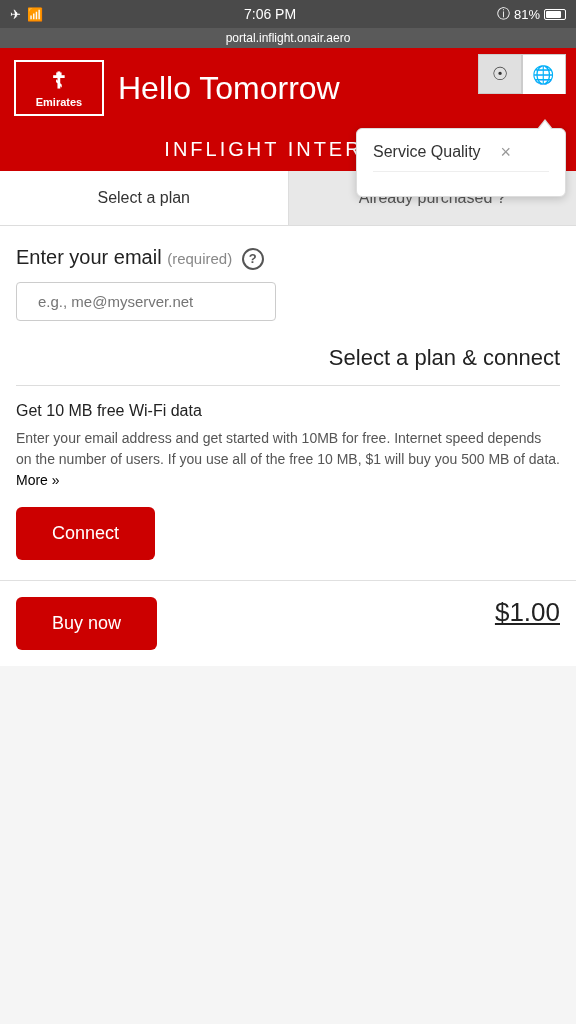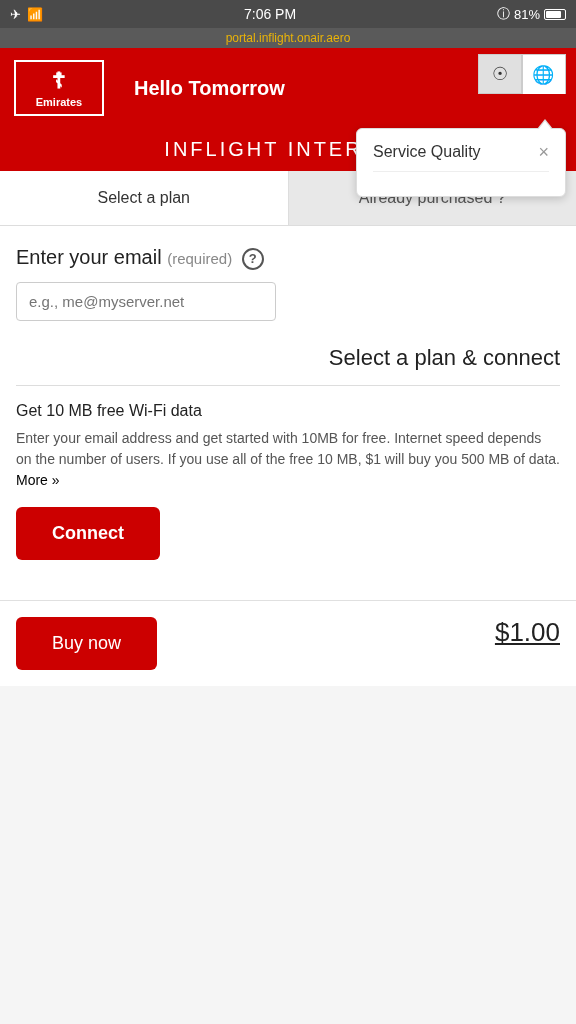--- a/index.html
+++ b/index.html
@@ -43,23 +43,23 @@
       font-size: 10px;
       font-weight: bold;
       flex-shrink: 0;
     }
     .logo-icon {
       font-size: 22px;
       margin-bottom: 2px;
     }
     .header-text {
       color: white;
-      font-size: 20px;
-      font-weight: 700;
-      margin-left: 30px;
+      font-size: 32px;
+      font-weight: 400;
+      margin-left: 14px;
       flex: 1;
       overflow: hidden;
       white-space: nowrap;
     }
     .header-icons {
       position: absolute;
       top: 6px;
       right: 10px;
       display: flex;
       gap: 0;
@@ -111,23 +111,24 @@
       content: '';
       position: absolute;
       top: -8px;
       right: 13px;
       border-width: 0 7px 9px 7px;
       border-style: solid;
       border-color: transparent transparent white transparent;
     }
     .popup-header {
       display: flex;
-      justify-content: space-between;
+      justify-content: flex-start;
       align-items: center;
       margin-bottom: 10px;
+      gap: 20px;
     }
     .popup-title {
       font-size: 16px;
       font-weight: 500;
       color: #333;
     }
     .popup-close {
       color: #999;
       font-size: 18px;
       cursor: pointer;
@@ -214,21 +215,21 @@
       font-size: 13px;
       font-weight: bold;
       vertical-align: middle;
       margin-left: 4px;
       cursor: pointer;
     }
     .email-input {
       width: 260px;
       border: 1px solid #ccc;
       border-radius: 4px;
-      padding: 10px 12px;
+      padding: 10px 21px;
       font-size: 15px;
       color: #999;
       outline: none;
       margin-bottom: 24px;
       display: block;
     }
 
     .section-title {
       font-size: 22px;
       font-weight: 300;
@@ -260,23 +261,22 @@
       font-weight: 500;
     }
 
     .connect-btn {
       background: #cc0000;
       color: white;
       border: none;
       border-radius: 6px;
       padding: 16px 36px;
       font-size: 18px;
-      font-weight: 700;
-      cursor: pointer;
-      margin-bottom: 20px;
+      font-weight: 400;
+      cursor: pointer;
       display: block;
     }
 
     .plan2-section {
       border-top: 1px solid #ddd;
       padding-top: 16px;
       margin-top: 4px;
     }
 
     
@@ -334,21 +334,21 @@
   <div class="status-center">7:06 PM</div>
   <div class="status-right">
     <span>ⓘ</span>
     <span>81%</span>
     <span class="battery-body">
       <span class="battery-fill"></span>
     </span>
   </div>
 </div>
 
-<div style="background:#5a5a5a; color:#eab308; text-align:center; font-size:12px; padding:3px 0;">
+<div style="background:#5a5a5a; color:#ffffff; text-align:center; font-size:12px; padding:3px 0;">
   <span>portal.inflight.onair.aero</span>
 </div>
 
 <div class="header">
   <div class="logo-box">
     <div class="logo-icon">☦</div>
     <div style="font-size:11px;">Emirates</div>
   </div>
   <div class="header-text">
     <span>Hello Tomorrow</span>

